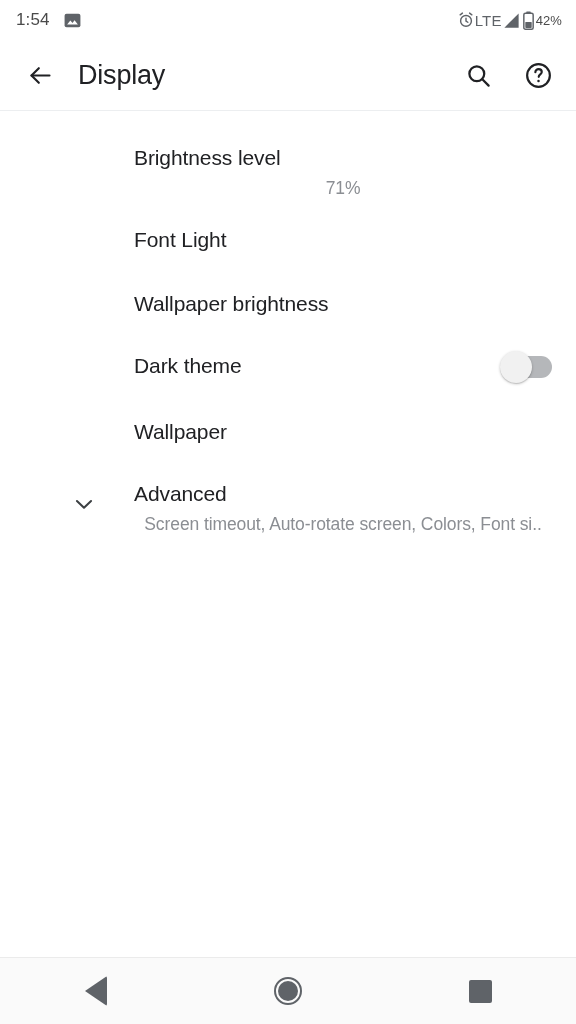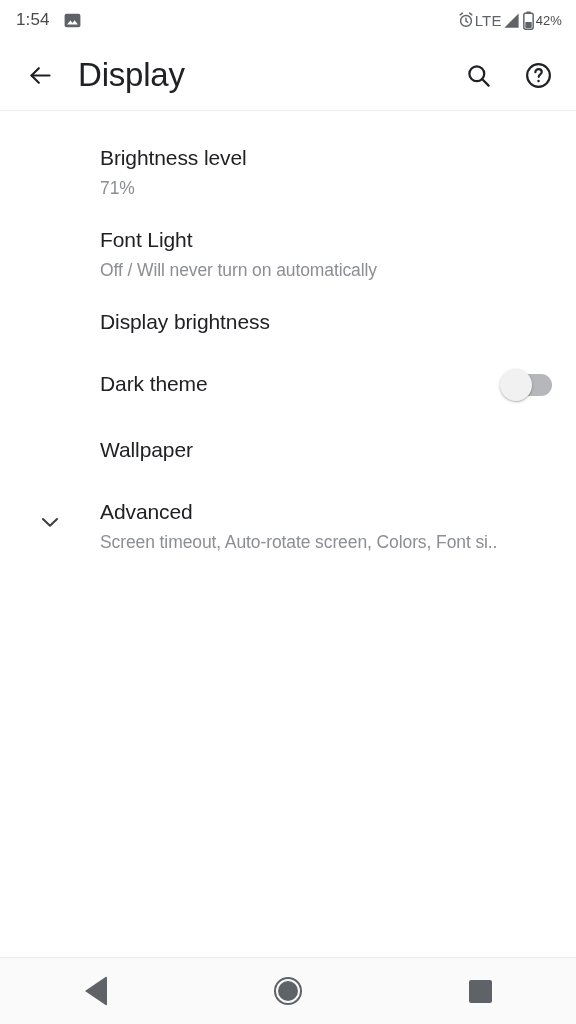--- a/index.html
+++ b/index.html
@@ -46,21 +46,21 @@
     position:relative;
   }
   .back-btn{
     width:56px; height:56px;
     margin-left:12px;
     display:flex; align-items:center; justify-content:center;
     border-radius:50%;
     cursor:pointer;
   }
   .app-title{
-    font-size:33px;
+    font-size:27px;
     color:#202124;
     margin-left:10px;
     letter-spacing:-.2px;
     font-weight:400;
   }
   .app-actions{
     margin-left:auto;
     display:flex; align-items:center;
     gap:12px;
     margin-right:14px;
@@ -79,20 +79,21 @@
     overflow:hidden;
     padding-top:16px;
   }
   .row{
     display:flex;
     align-items:flex-start;
     padding:0 24px 0 0;
     min-height:64px;
     position:relative;
     cursor:pointer;
+    margin-left:34px;
   }
   .row-gutter{
     width:100px; flex:0 0 100px;
     display:flex; align-items:flex-start; justify-content:center;
     padding-top:22px;
   }
   .row-body{
     flex:1 1 auto;
     min-width:0;
     padding-top:14px;
@@ -108,20 +109,21 @@
   }
   .row-sub{
     font-size:17.5px;
     color:#8b8e93;
     line-height:26px;
     margin-top:2px;
     white-space:nowrap;
     overflow:hidden;
     text-overflow:clip;
     letter-spacing:-.1px;
+    text-align:center;
   }
   .row-trailing{
     flex:0 0 auto;
     display:flex; align-items:center;
     align-self:center;
     padding-left:12px;
   }
 
   
   .row.brightness   .row-body{ padding-top:16px; padding-bottom:6px; }
@@ -272,28 +274,27 @@
       <div class="row-body">
         <div class="row-title">Brightness level</div>
         <div class="row-sub">71%</div>
       </div>
     </div>
 
     <div class="row nightlight">
       <div class="row-gutter"></div>
       <div class="row-body">
         <div class="row-title">Font Light</div>
-        <div class="row-sub">Off / Will never turn on automatically</div>
       </div>
     </div>
 
     <div class="row adaptive">
       <div class="row-gutter"></div>
       <div class="row-body">
-        <div class="row-title">Display brightness</div>
+        <div class="row-title">Wallpaper brightness</div>
       </div>
     </div>
 
     <div class="row darktheme">
       <div class="row-gutter"></div>
       <div class="row-body">
         <div class="row-title">Dark theme</div>
       </div>
       <div class="row-trailing">
         <span class="switch">

